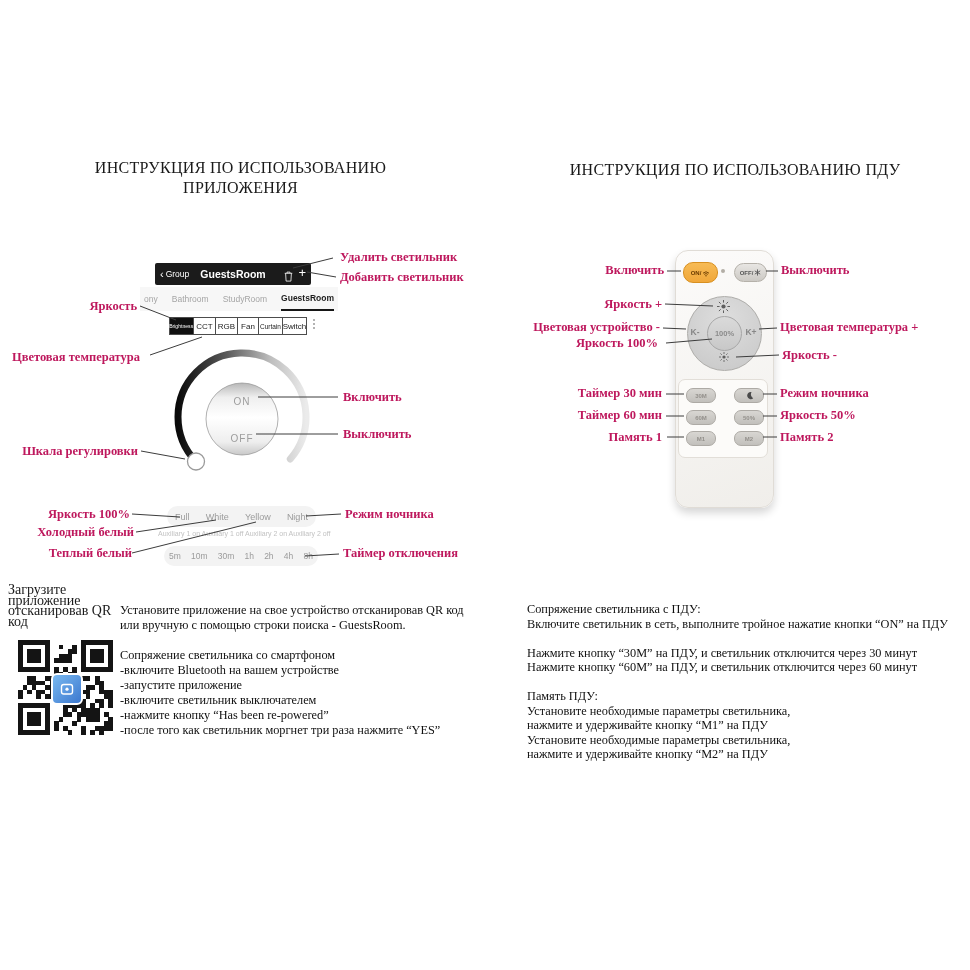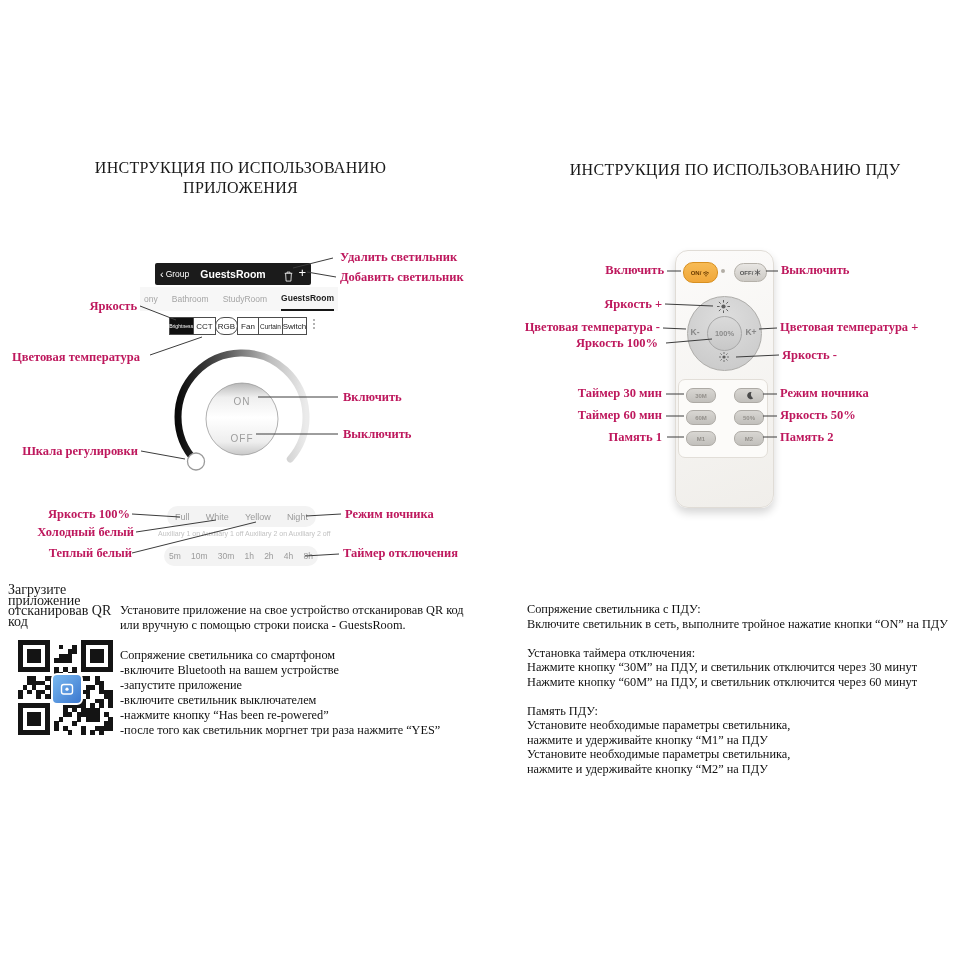--- a/index.html
+++ b/index.html
@@ -107,21 +107,21 @@
     <span class="room">Bathroom</span>
     <span class="room">StudyRoom</span>
     <span class="room active">GuestsRoom</span>
   </div>
 
   <div class="modesbar">
     <span class="mode dark" style="width:23px;">
         <span>Brightness</span>
       </span>
     <span class="mode" style="width:21px;">CCT</span>
-    <span class="mode" style="width:21px;border-radius:9px;">RGB</span>
+    <span class="mode" style="width:21px;">RGB</span>
     <span class="mode" style="width:20px;">Fan</span>
     <span class="mode" style="width:23px;font-size:6.5px;">Curtain</span>
     <span class="mode" style="width:23px;">Switch</span>
   </div>
   <div class="more-dots">
       <i></i>
       <i></i>
       <i></i>
     </div>
 
@@ -463,36 +463,35 @@
     </svg>
   </div>
   <div class="rc-pill" style="left:686px;top:410px;">60M</div>
   <div class="rc-pill" style="left:734px;top:410px;">50%</div>
   <div class="rc-pill" style="left:686px;top:431px;">M1</div>
   <div class="rc-pill" style="left:734px;top:431px;">M2</div>
 
   <div class="callout" style="right:306px;top:263px;">Включить</div>
   <div class="callout" style="left:781px;top:263px;">Выключить</div>
   <div class="callout" style="right:308px;top:297px;">Яркость +</div>
-  <div class="callout" style="right:310px;top:320px;">Цветовая температура -</div>
+  <div class="callout" style="right:310px;top:320px;">Цветовая устройство -</div>
   <div class="callout" style="right:312px;top:336px;">Яркость 100%</div>
   <div class="callout" style="left:780px;top:320px;">Цветовая температура +</div>
   <div class="callout" style="left:782px;top:348px;">Яркость -</div>
   <div class="callout" style="right:308px;top:386px;">Таймер 30 мин</div>
   <div class="callout" style="left:780px;top:386px;">Режим ночника</div>
   <div class="callout" style="right:308px;top:408px;">Таймер 60 мин</div>
   <div class="callout" style="left:780px;top:408px;">Яркость 50%</div>
   <div class="callout" style="right:308px;top:430px;">Память 1</div>
   <div class="callout" style="left:780px;top:430px;">Память 2</div>
 
   <div class="instr" style="left:527px;top:602px;line-height:14.5px;">
       <div>Сопряжение светильника с ПДУ:</div>
       <div>Включите светильник в сеть, выполните тройное нажатие кнопки “ON” на ПДУ</div>
       <div>&nbsp;</div>
-      <div>Установка таймера отключения:</div>
       <div>Нажмите кнопку “30M” на ПДУ, и светильник отключится через 30 минут</div>
       <div>Нажмите кнопку “60M” на ПДУ, и светильник отключится через 60 минут</div>
       <div>&nbsp;</div>
       <div>Память ПДУ:</div>
       <div>Установите необходимые параметры светильника,</div>
       <div>нажмите и удерживайте кнопку “M1” на ПДУ</div>
       <div>Установите необходимые параметры светильника,</div>
       <div>нажмите и удерживайте кнопку “M2” на ПДУ</div>
     </div>
 

